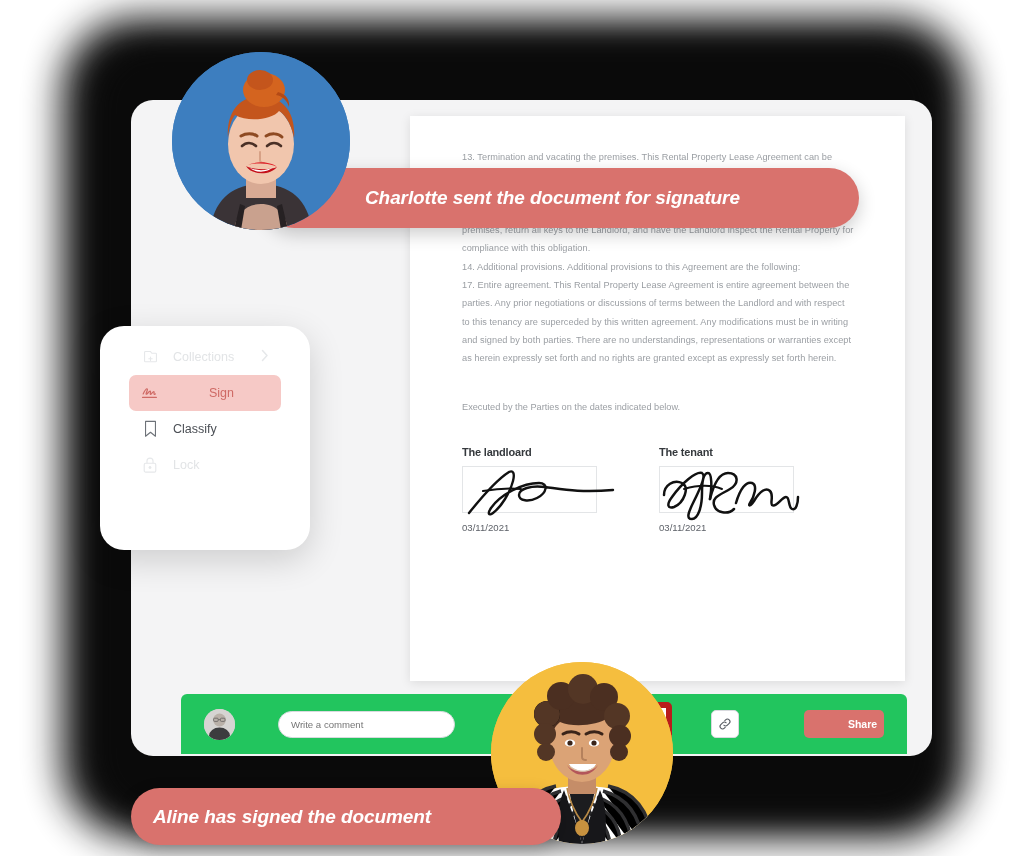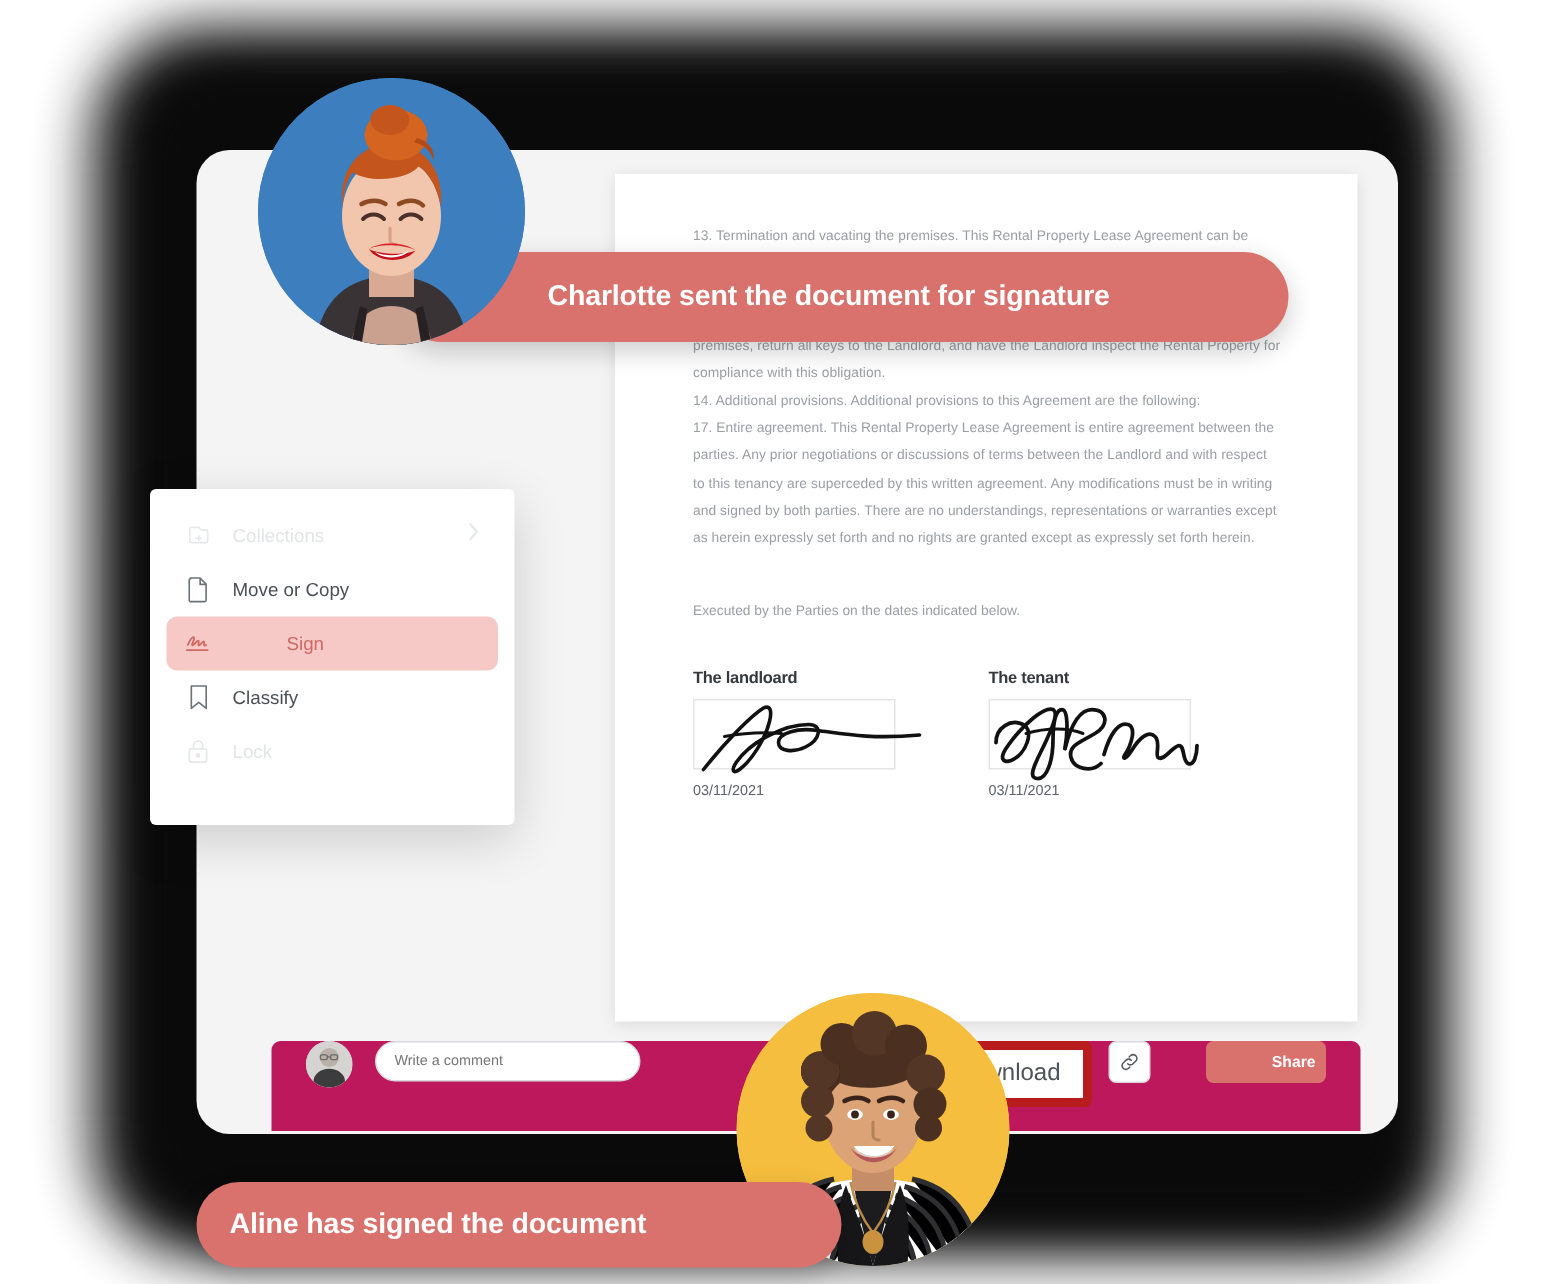--- a/index.html
+++ b/index.html
@@ -92,24 +92,26 @@
     font-size: 9.6px;
     color: #5d6168;
     margin-top: 9px;
   }
 
   
   .toolbar {
     position: absolute;
     left: 50px; top: 594px;
     width: 726px; height: 60px;
-    background: #be185d;
+    background: #22c55e;
     border-radius: 6px 6px 0 0;
     display: flex;
+    align-items: center;
     padding: 0 23px;
+    gap: 28px;
   }
   .avatar-sm {
     width: 31px; height: 31px;
     border-radius: 50%;
     flex: 0 0 auto;
     background: #cfcfcf;
     overflow: hidden;
     position: relative;
   }
   .comment-input {
@@ -161,25 +163,25 @@
     display: flex; align-items: center; justify-content: center;
     font-family: "Liberation Sans", sans-serif;
     cursor: pointer;
     padding-left: 37px;
   }
 
   
   .menu {
     position: absolute;
     left: 100px; top: 326px;
-    width: 243px; height: 224px;
+    width: 210px; height: 224px;
     background: #ffffff;
-    border-radius: 4px;
+    border-radius: 24px;
     box-shadow: 0 10px 34px rgba(0,0,0,.16);
-    padding: 13px 11px;
+    padding: 13px 29px;
   }
   .menu-item {
     height: 36px;
     display: flex;
     align-items: center;
     border-radius: 7px;
     padding: 0 11px;
     cursor: pointer;
     position: relative;
   }
@@ -235,20 +237,21 @@
   }
   .banner-bottom {
     left: 131px; top: 788px;
     width: 430px; height: 57px;
     padding-left: 22px;
   }
   .banner-text {
     font-size: 19px;
     font-weight: 700;
     letter-spacing: -.1px;
+    font-style: italic;
   }
   .banner-bottom .banner-text { font-size: 19px; }
 
   
   .avatar-charlotte { z-index: 6; }
   .banner-top { z-index: 5; }
   .avatar-aline { z-index: 6; }
   .banner-bottom { z-index: 7; }
   .menu { z-index: 8; }
 </style>
@@ -337,29 +340,20 @@
         </svg>
       </span>
       <span class="mi-label">Collections</span>
       <span class="chev">
         <svg width="8" height="13" viewBox="0 0 8 13" fill="none">
           <path d="M1.5 1.5L6 6.5l-4.5 5" stroke="#e6e8ea" stroke-width="1.5" stroke-linecap="round" stroke-linejoin="round"></path>
         </svg>
       </span>
     </div>
 
-    <div class="menu-item">
-      <span class="mi-icon">
-        <svg width="16" height="18" viewBox="0 0 16 20" fill="none">
-          <path d="M2.5 1.5h7l4.5 4.5v12a1 1 0 0 1-1 1H2.5a1 1 0 0 1-1-1v-15a1 1 0 0 1 1-1z" stroke="#6d7278" stroke-width="1.2"></path>
-          <path d="M9.6 1.6v4.6h4.6" stroke="#6d7278" stroke-width="1.2"></path>
-        </svg>
-      </span>
-      <span class="mi-label">Move or Copy</span>
-    </div>
 
     <div class="menu-item active">
       <span class="mi-icon">
         <svg width="19" height="17" viewBox="0 0 22 18" fill="none">
           <path d="M2.5 9.5c1.6-3.4 3.3-6 4.4-6 1 0 .4 2.3-.6 4.4-.8 1.8-.4 2.4.6 1.6 1.2-1 2.6-3.2 3.6-3.2.9 0 .3 2 .2 2.8-.1.9.5 1.2 1.3.3.9-1 2-2.6 2.8-2.6.7 0 .2 1.9.3 2.6.1.8.9.9 1.6.1" stroke="#cf6a65" stroke-width="1.4" stroke-linecap="round" fill="none"></path>
           <path d="M1.8 13.6h16" stroke="#cf6a65" stroke-width="1.4" stroke-linecap="round"></path>
         </svg>
       </span>
       <span class="mi-label">Sign</span>
     </div>

